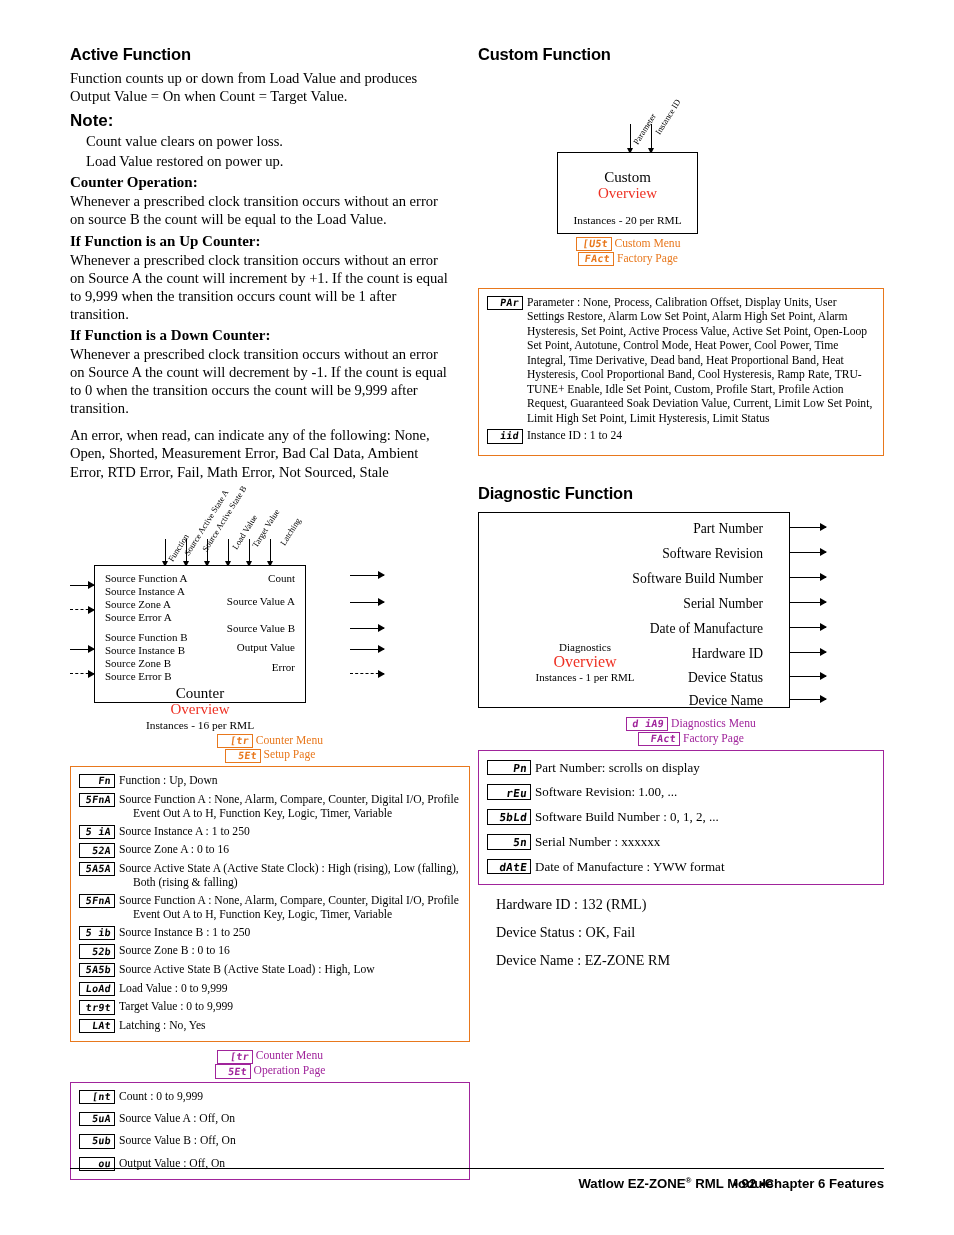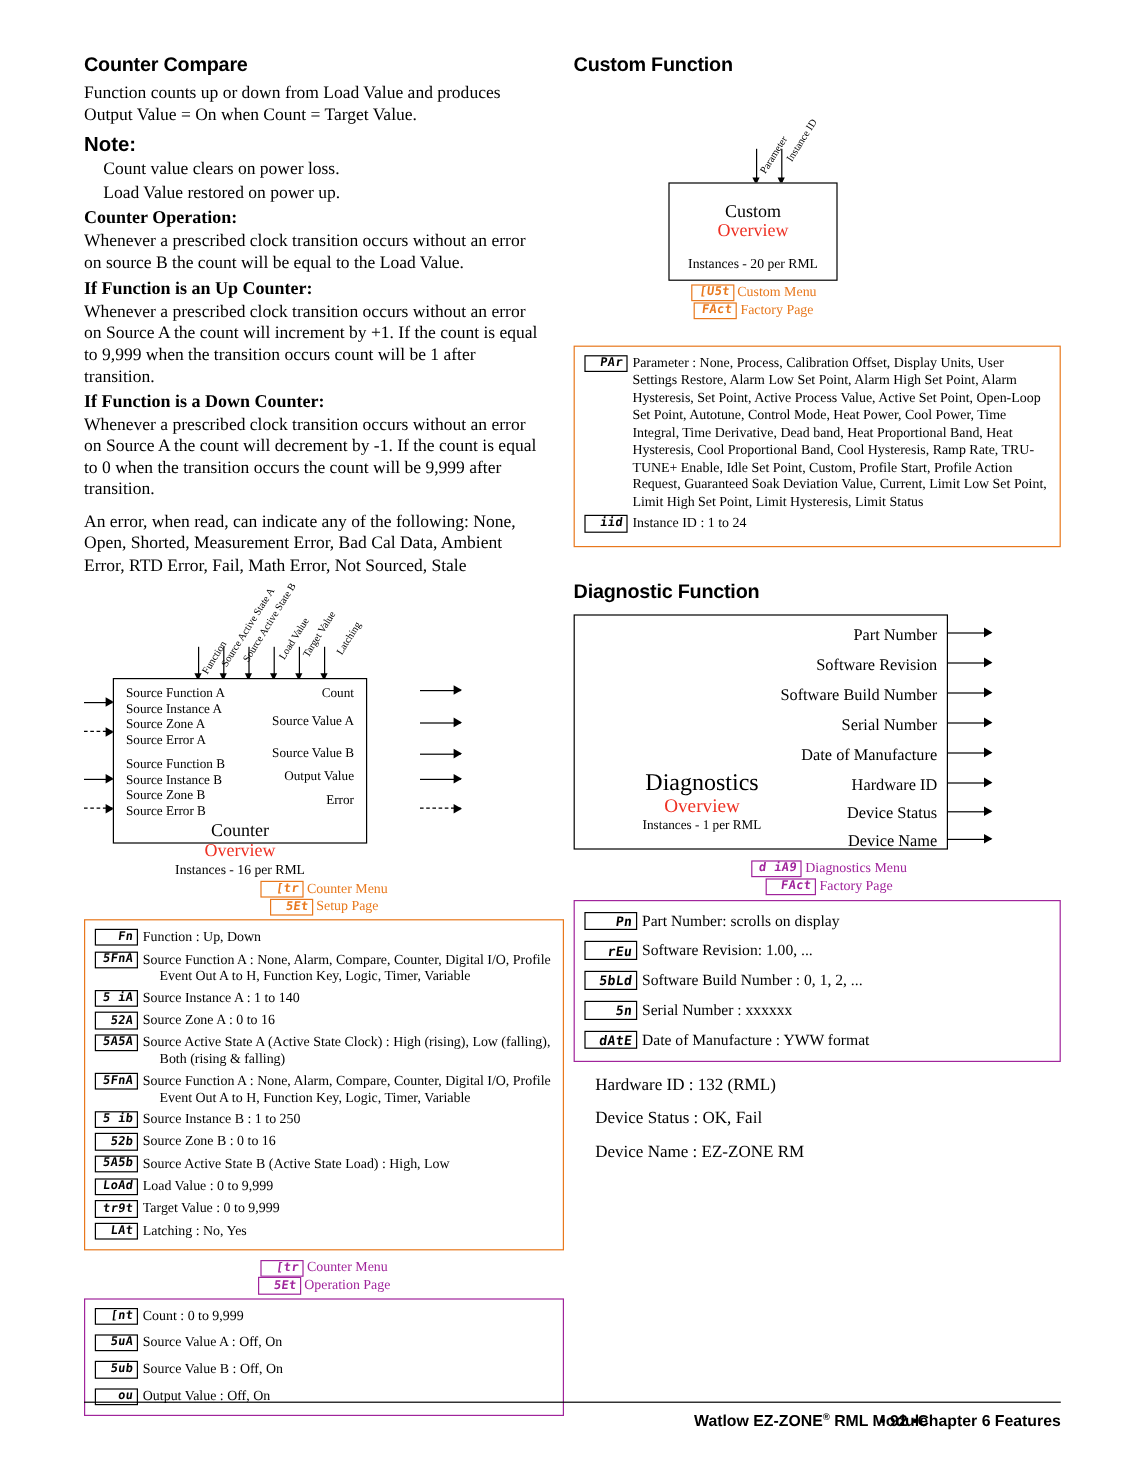--- a/index.html
+++ b/index.html
@@ -147,23 +147,23 @@
   .prow:last-child { margin-bottom: 0; }
   .prow .ptext { padding-left: 4px; flex: 1; }
   .prow .ptext .cont { display:block; padding-left: 14px; }
 
   
   .parambox.custom .prow { margin-bottom: 3px; }
   .parambox.custom .ptext { font-size: 11.6px; line-height: 1.25; }
 
   
   .diag-blk { border:1.6px solid #000; position:relative; height: 196px; }
-  .diag-out { position:absolute; right:0; text-align:right; font-size:13.6px; padding-right:8px; }
+  .diag-out { position:absolute; right:18px; text-align:right; font-size:13.6px; padding-right:8px; }
   .diag-left { position:absolute; left: 22px; }
-  .diag-left .t1 { font-size:20px; text-align:center; }
+  .diag-left .t1 { font-size:11px; text-align:center; }
   .diag-left .t2 { font-size:16px; text-align:center; color:#ee3124; }
   .diag-left .t3 { font-size:11px; text-align:center; }
 
   
   .tail { font-size:14.2px; line-height: 1.2; margin: 11px 0 0 18px; }
 
   
   .footer {
     position:absolute; left:70px; top:1168px; width:814px;
     border-top: 1.4px solid #000;
@@ -176,21 +176,21 @@
   .footer .mid { margin-left: -40px; }
   sup { font-size: 8px; vertical-align: super; }
 </style>
 </head>
 <body>
 
 <div class="page">
 
   <div class="col-left">
 
-    <h2 class="sec">Counter Compare</h2>
+    <h2 class="sec">Active Function</h2>
     <p class="body">Function counts up or down from Load Value and produces Output Value = On when Count = Target Value.</p>
 
     <div class="bold-note">Note:</div>
     <p class="body indent">Count value clears on power loss.</p>
     <p class="body indent">Load Value restored on power up.</p>
 
     <div class="bold-serif">Counter Operation:</div>
     <p class="body">Whenever a prescribed clock transition occurs without an error on source B the count will be equal to the Load Value.</p>
 
     <div class="bold-serif">If Function is an Up Counter:</div>
@@ -280,21 +280,21 @@
       </div>
       <div class="prow">
         <span class="seg-box"><span class="seg">5FnA</span></span>
         <span class="ptext">
           <span>Source Function A : None, Alarm, Compare, Counter, Digital I/O, Profile</span>
           <span class="cont">Event Out A to H, Function Key, Logic, Timer, Variable</span>
         </span>
       </div>
       <div class="prow">
         <span class="seg-box"><span class="seg">5 iA</span></span>
-        <span class="ptext">Source Instance A : 1 to 140</span>
+        <span class="ptext">Source Instance A : 1 to 250</span>
       </div>
       <div class="prow">
         <span class="seg-box"><span class="seg">52A</span></span>
         <span class="ptext">Source Zone A : 0 to 16</span>
       </div>
       <div class="prow">
         <span class="seg-box"><span class="seg">5A5A</span></span>
         <span class="ptext">
           <span>Source Active State A (Active State Clock) : High (rising), Low (falling),</span>
           <span class="cont">Both (rising &amp; falling)</span>

